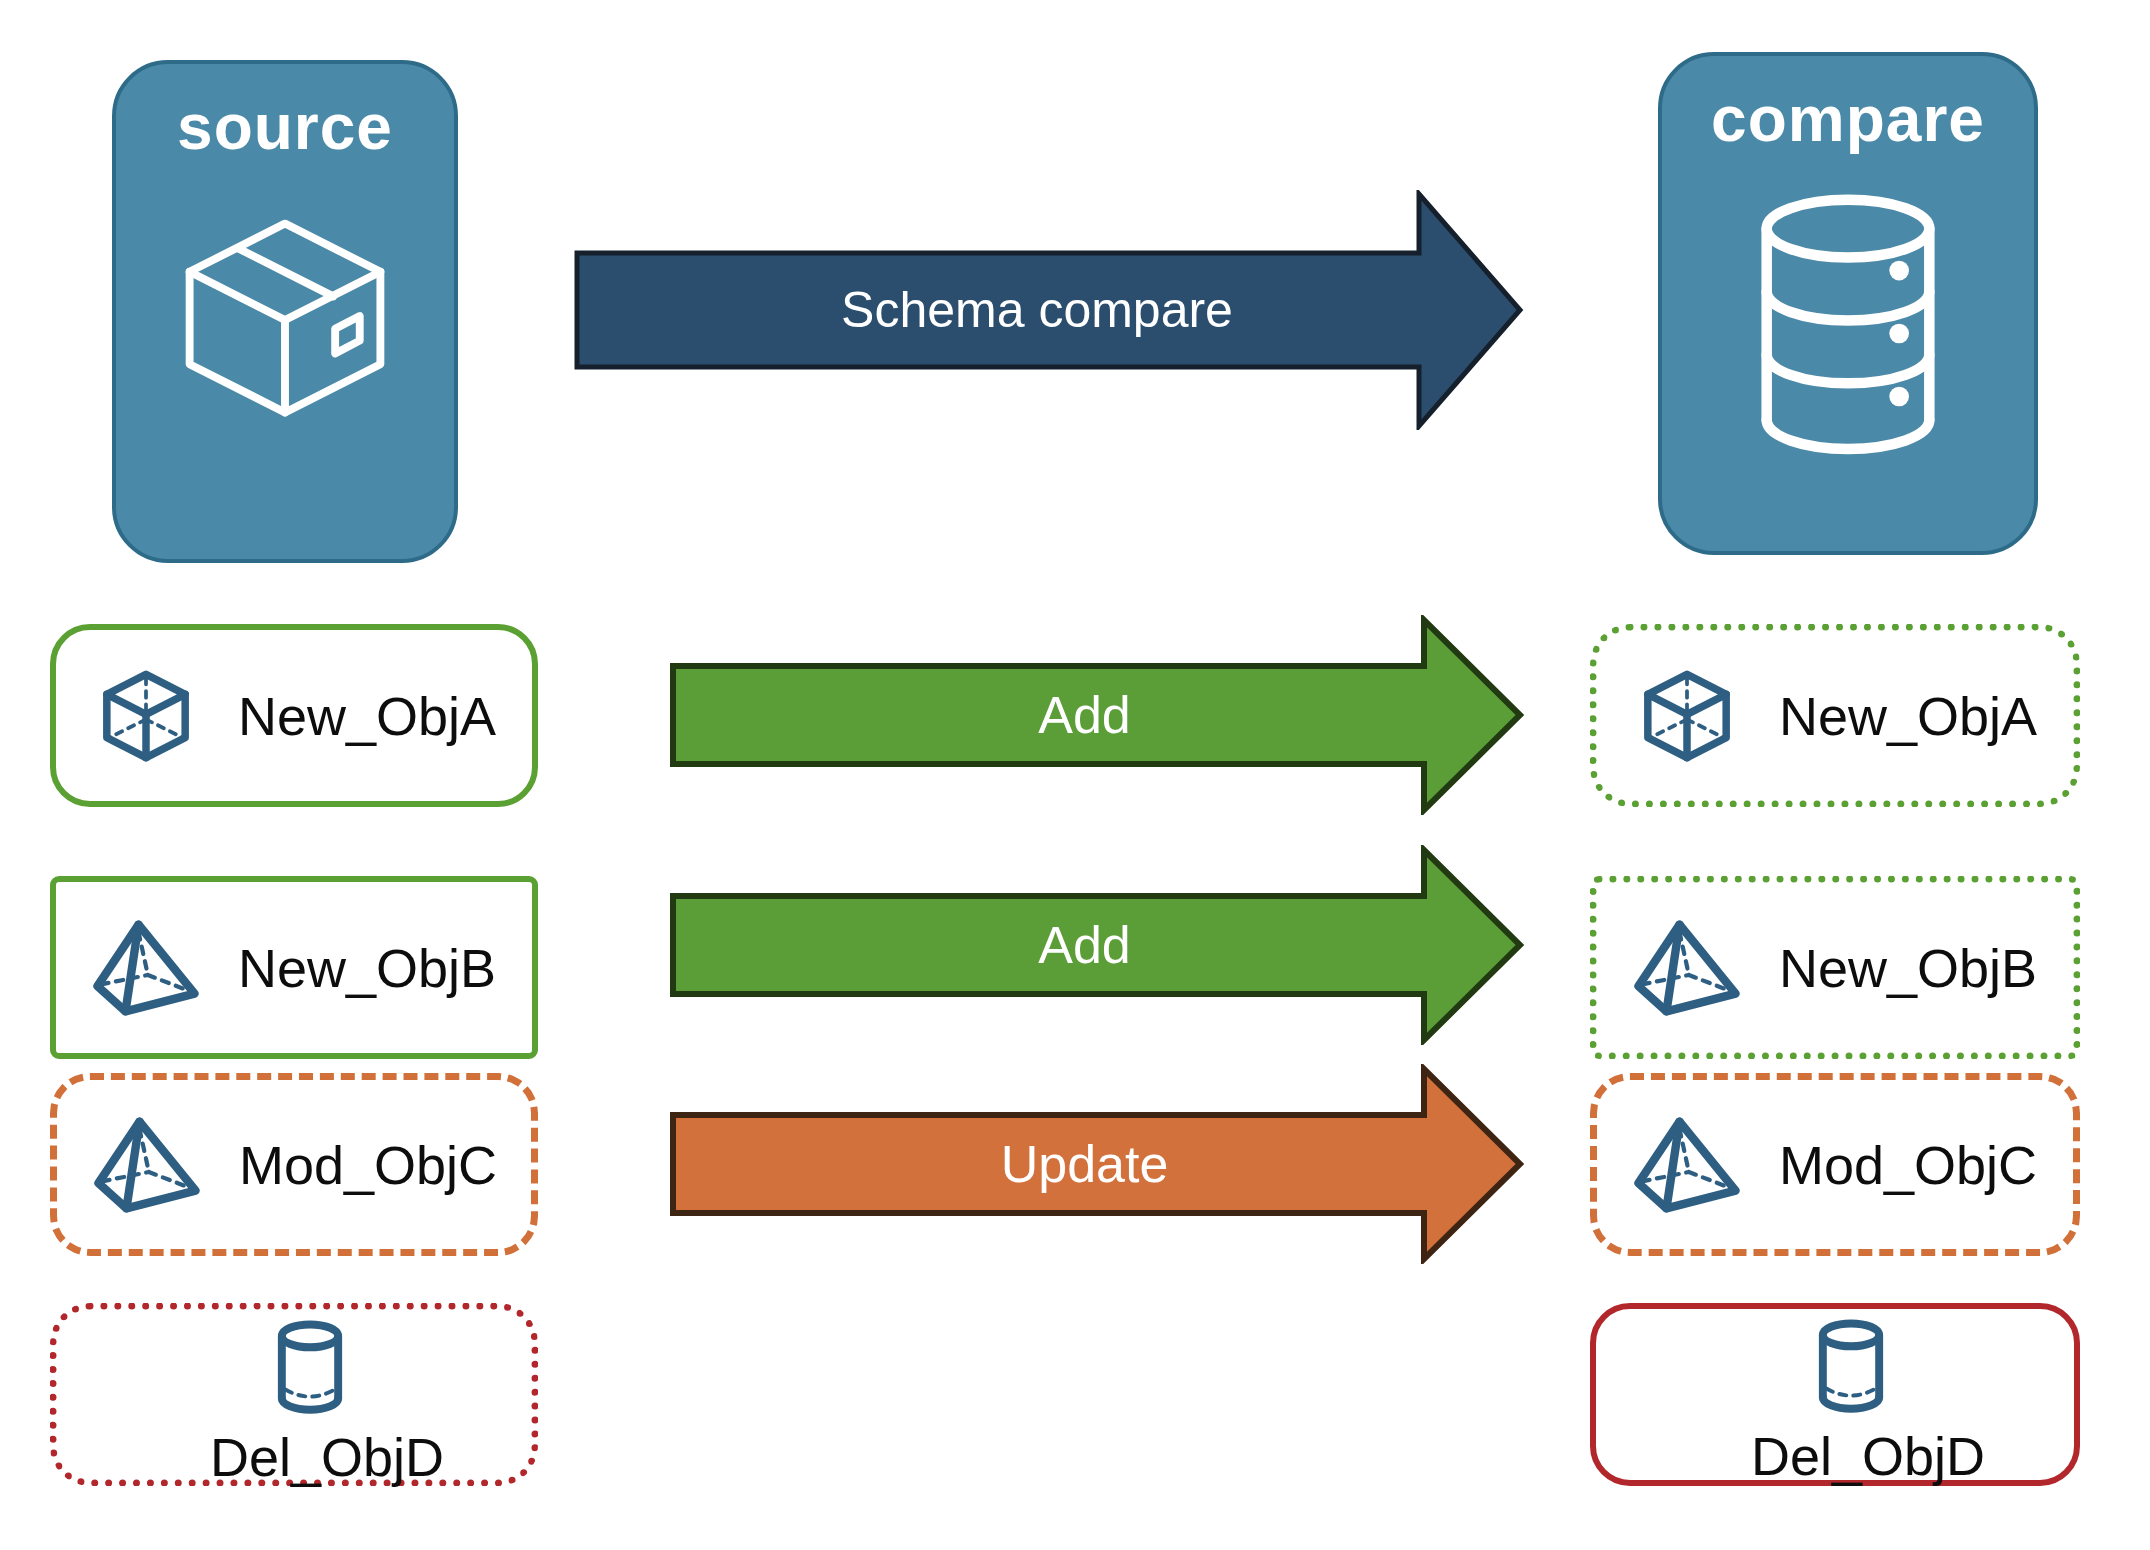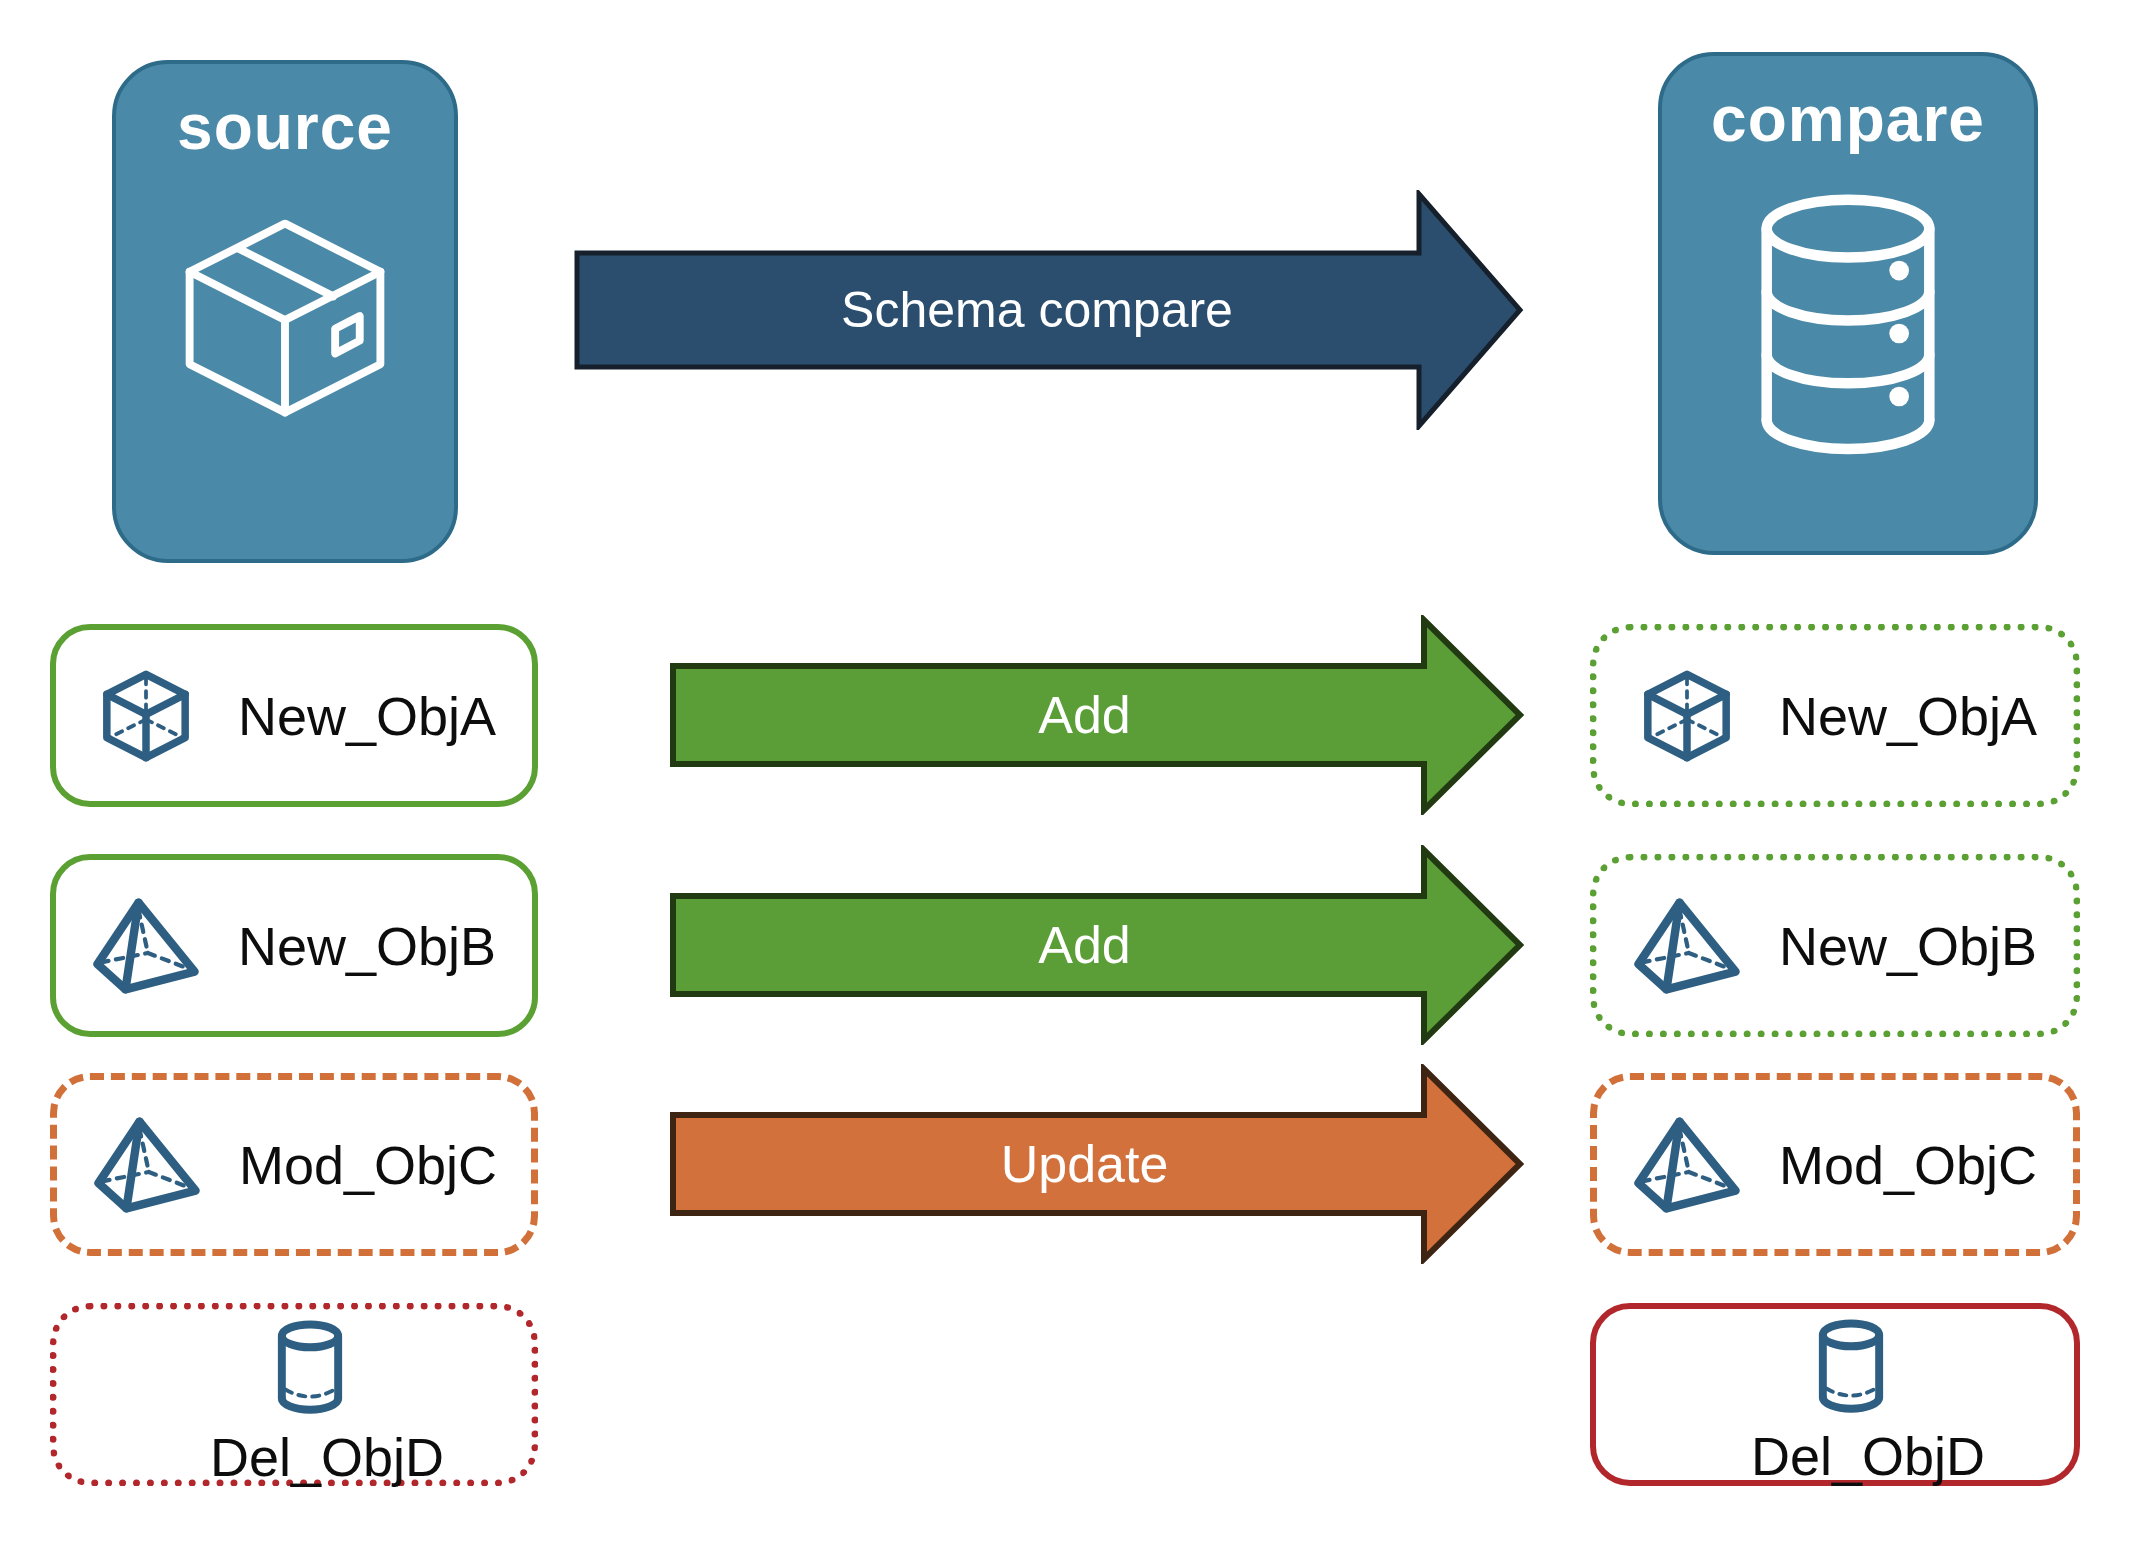--- a/index.html
+++ b/index.html
@@ -62,21 +62,21 @@
   .bd-red-dotted {border:7px dotted var(--red,#b2272b);}
   .bd-red-solid  {border:6px solid var(--red,#b2272b);}
 
   .obj-icon-wrap{width:116px;flex:0 0 116px;display:flex;justify-content:center;align-items:center;}
   .obj-label{margin-left:34px;font-size:54px;color:var(--label-text,#0d0d0d);white-space:nowrap;}
 
   .bicon-s{fill:none;stroke:var(--icon-blue,#2e5f82);stroke-width:9;stroke-linejoin:round;stroke-linecap:round;}
   .bicon-d{fill:none;stroke:var(--icon-blue,#2e5f82);stroke-width:4.5;stroke-dasharray:8 8;stroke-linecap:round;}
 
   
-  .r0.obj-box{top:624px;} .r1.obj-box{top:854px;} .r2.obj-box{top:1073px;} .r3.obj-box{top:1303px;flex-direction:column;}
+  .r0.obj-box{top:624px;} .r1.obj-box{top:876px;border-radius:9px;} .r2.obj-box{top:1073px;} .r3.obj-box{top:1303px;flex-direction:column;}
   .r0.arrow{top:615px;}   .r1.arrow{top:845px;}   .r2.arrow{top:1064px;}  .r3.arrow{top:1294px;}
   .row-arrow{left:645px;width:855px;height:200px;}
 </style>
 </head>
 <body>
 
 <div class="canvas">
 
   <div class="card card-source">
     <div class="card-title">source</div>

